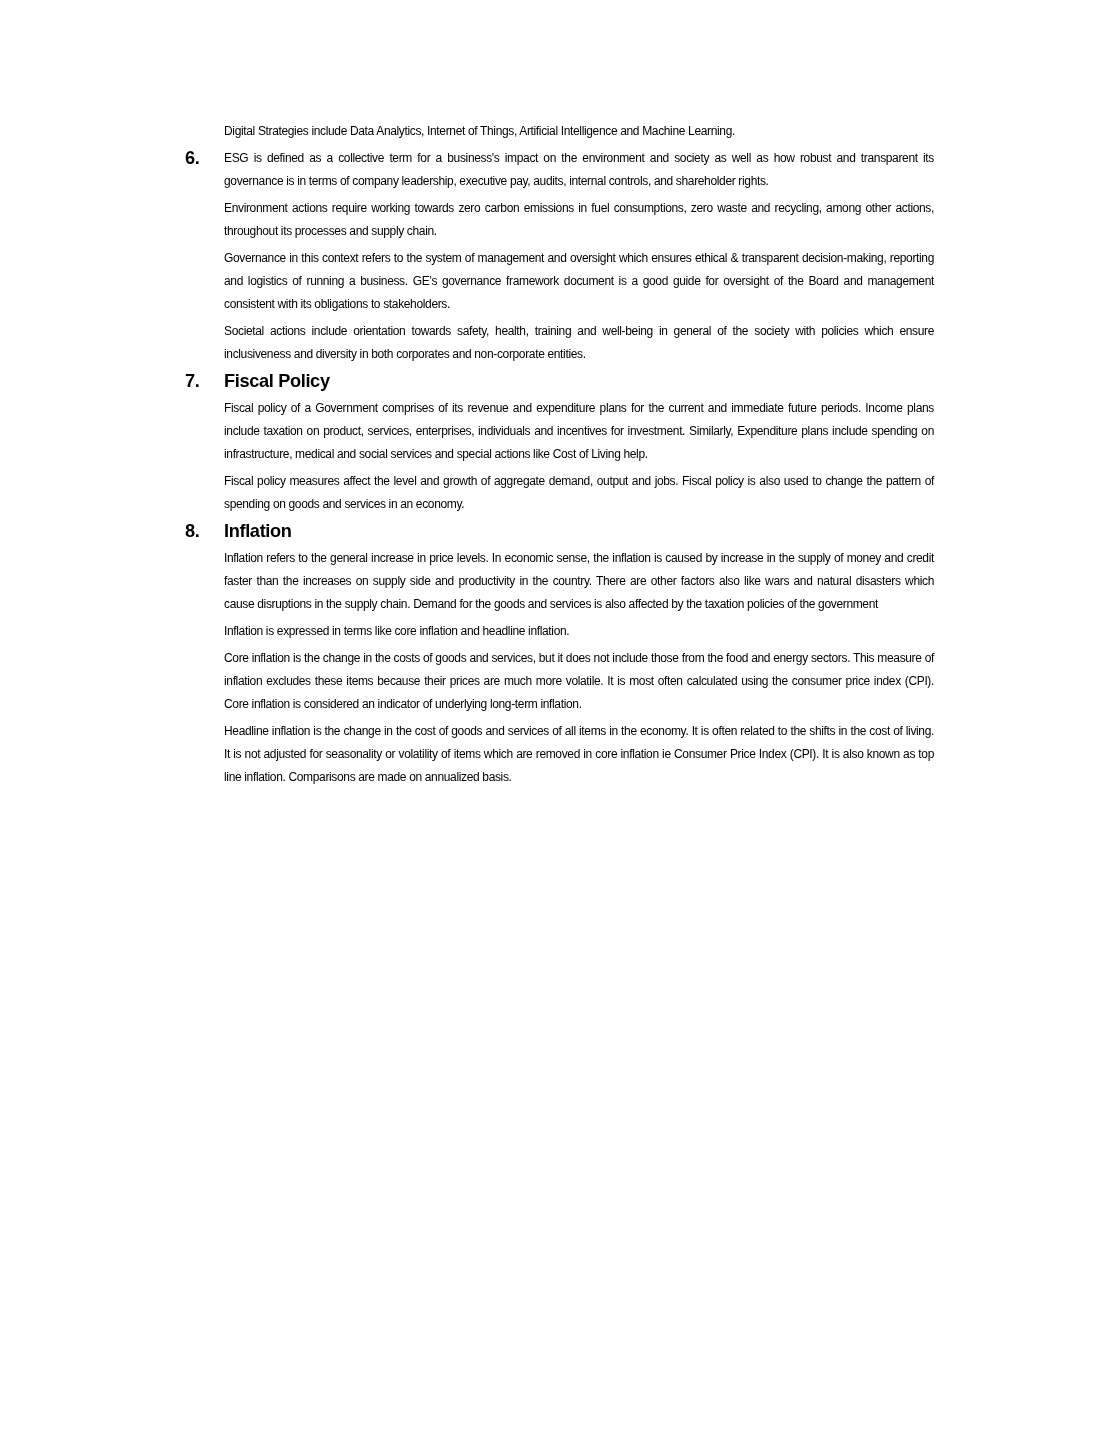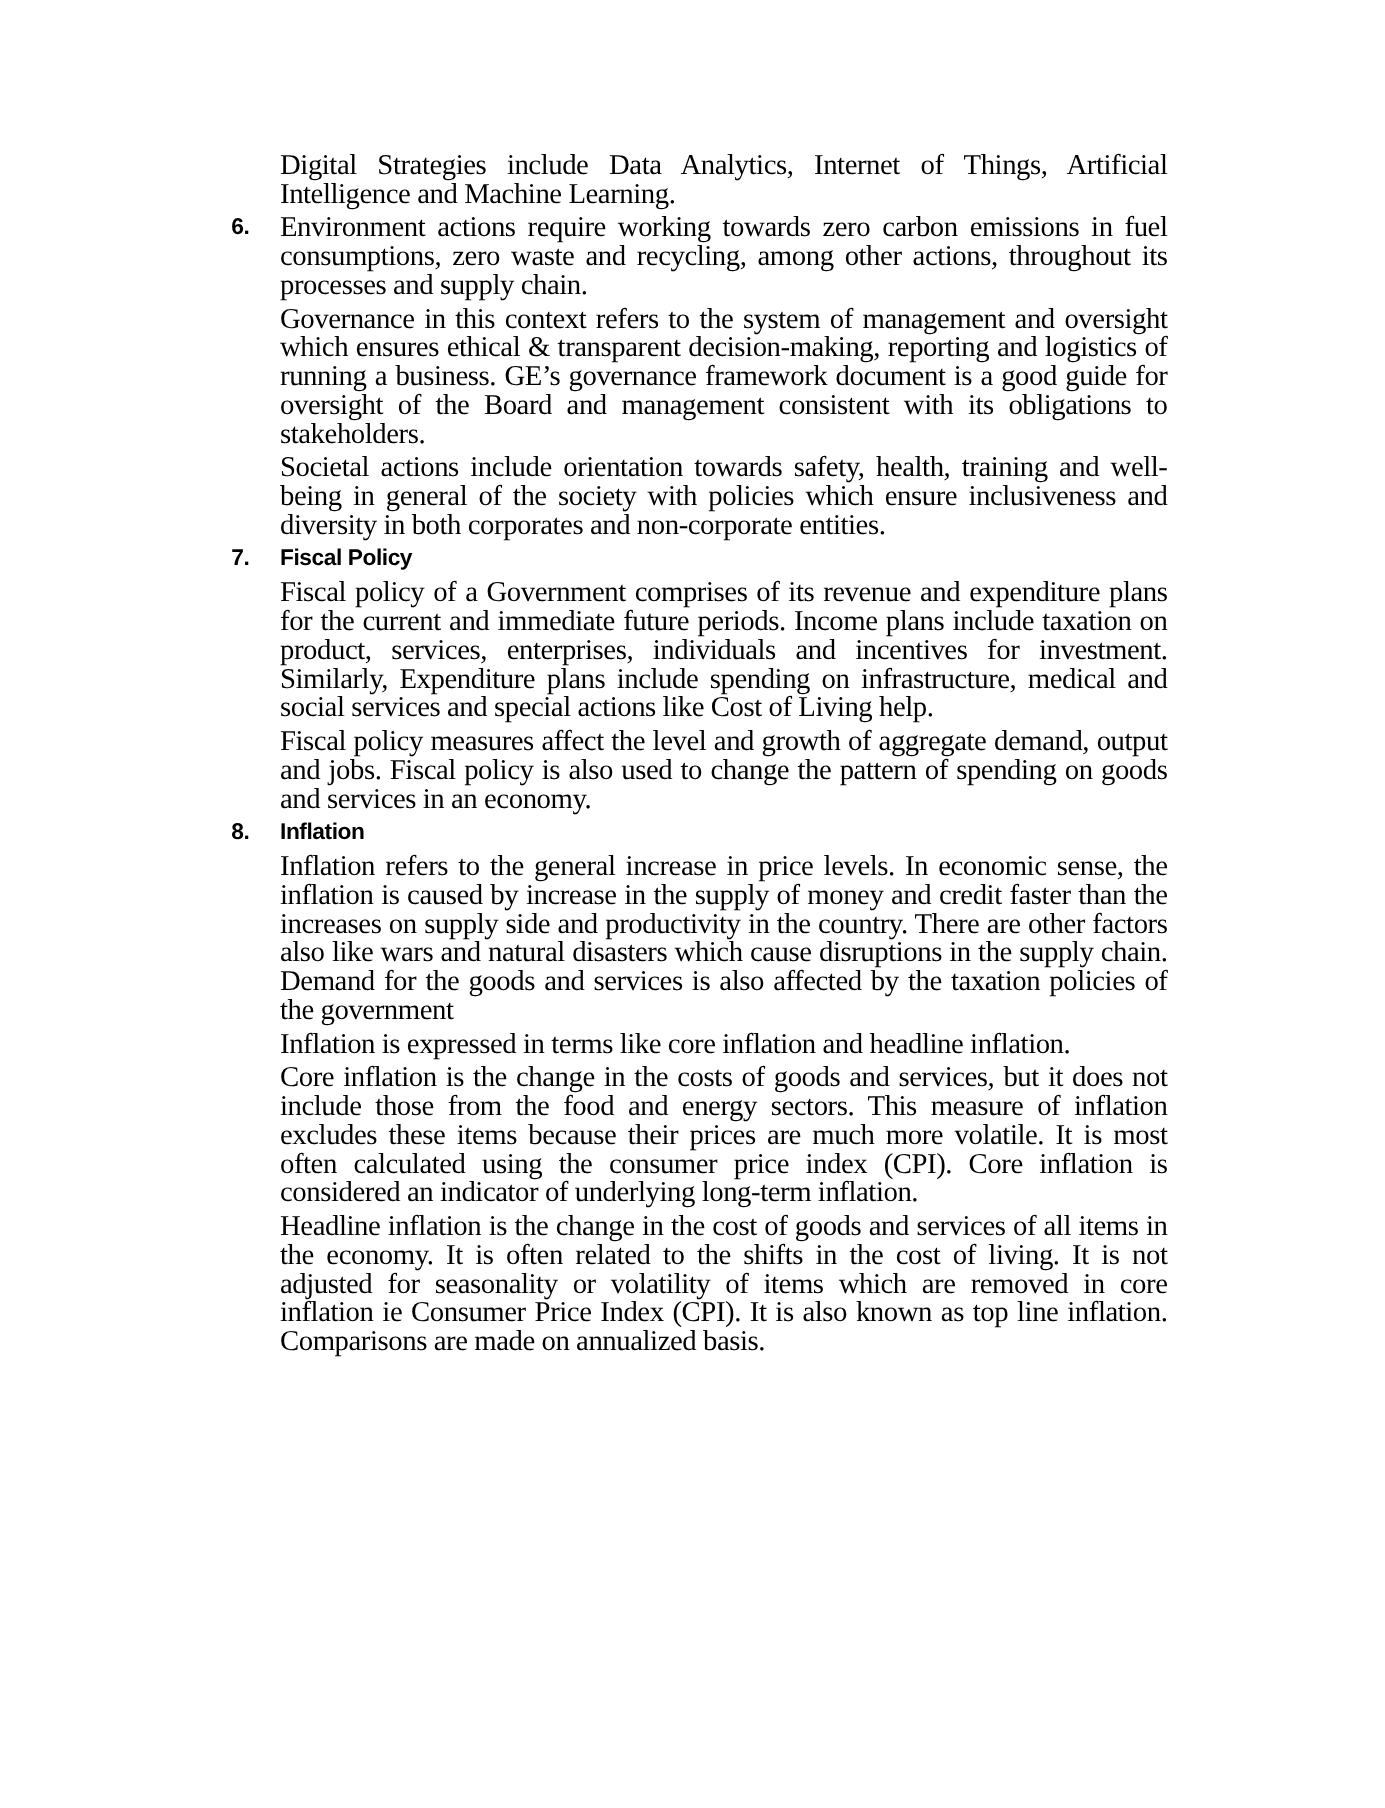--- a/index.html
+++ b/index.html
@@ -11,26 +11,25 @@
     font-family: "Liberation Sans", sans-serif;
   }
   .content {
     position: absolute;
     left: 224px;
     top: 120px;
     width: 710px;
   }
   p {
     margin: 0 0 4px 0;
-    font-size: 23px;
+    font-size: 12px;
     line-height: 23px;
     text-align: justify;
     letter-spacing: -0.35px;
     word-spacing: 0px;
-    font-family: Liberation Serif, serif;
   }
   .section-heading {
     position: relative;
     margin: 0 0 4px 0;
     font-size: 18.2px;
     line-height: 23px;
     font-weight: bold;
     letter-spacing: -0.35px;
   }
   .section-number {
@@ -45,20 +44,21 @@
 
 <div class="page">
   <div class="content">
 
     <p>Digital Strategies include Data Analytics, Internet of Things, Artificial Intelligence and Machine Learning.</p>
 
     <div>
       <div class="section-heading">
         <span class="section-number">6.</span>
       </div>
+      <p>ESG is defined as a collective term for a business's impact on the environment and society as well as how robust and transparent its governance is in terms of company leadership, executive pay, audits, internal controls, and shareholder rights.</p>
       <p>Environment actions require working towards zero carbon emissions in fuel consumptions, zero waste and recycling, among other actions, throughout its processes and supply chain.</p>
       <p>Governance in this context refers to the system of management and oversight which ensures ethical &amp; transparent decision-making, reporting and logistics of running a business. GE’s governance framework document is a good guide for oversight of the Board and management consistent with its obligations to stakeholders.</p>
       <p>Societal actions include orientation towards safety, health, training and well-being in general of the society with policies which ensure inclusiveness and diversity in both corporates and non-corporate entities.</p>
     </div>
 
     <div>
       <div class="section-heading">
         <span class="section-number">7.</span>
         <span>Fiscal Policy</span>
       </div>

